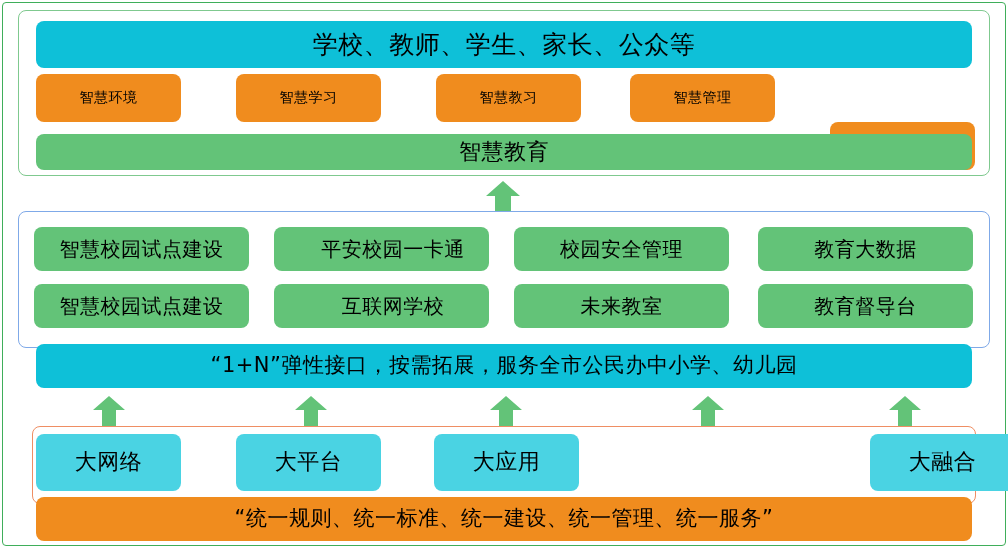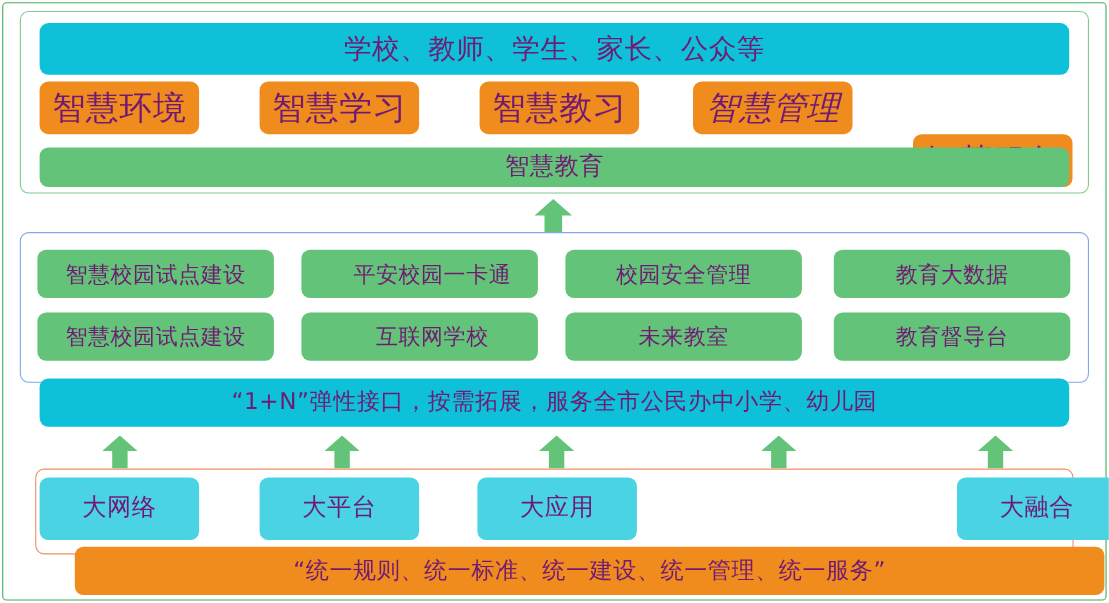--- a/index.html
+++ b/index.html
@@ -17,21 +17,21 @@
     box-sizing:border-box;
     border:1.5px solid #3fae5a;
     border-radius:4px;
   }
 
   
   .box{
     position:absolute;
     box-sizing:border-box;
     display:flex;align-items:center;justify-content:center;
-    color:#701a75;
+    color:#000000;
     border-radius:8px;
     text-align:center;
     line-height:1.1;
     letter-spacing:0.5px;
     white-space:nowrap;
   }
   .cyan   {background:#0ec0d8;}
   .cyan-lt{background:#4ad3e3;}
   .orange {background:#f08c1e;}
   .green  {background:#63c378;}
@@ -47,25 +47,25 @@
   .group-blue  {border:1.3px solid #7fa9e8;}
   .group-orange{border:1.3px solid #ef8e63;}
 
   
   .arrow{position:absolute;}
   .arrow svg{display:block;}
 
   
   #top-group{left:18px;top:10px;width:972px;height:166px;}
   #top-audience-bar{left:36px;top:21px;width:936px;height:47px;font-size:25px;}
-  .top-pillar{top:74px;width:145px;height:48px;font-size:30px;}
+  .top-pillar{top:74px;width:145px;height:48px;font-size:14px;}
   #pillar-0{left:36px;}
   #pillar-1{left:236px;}
   #pillar-2{left:436px;}
-  #pillar-3{left:630px;font-style:italic;}
+  #pillar-3{left:630px;}
   #pillar-4{left:830px;margin-top:48px;}
   #smart-edu-bar{left:36px;top:134px;width:936px;height:36px;font-size:22px;}
 
   
   #arrow-up-main{left:486px;top:181px;width:34px;height:30px;}
 
   
   #mid-group{left:18px;top:211px;width:972px;height:137px;}
   .mid-cell{width:215px;height:44px;font-size:20px;}
   .mid-row-a{top:227px;}
@@ -85,21 +85,21 @@
   #arrow-b4{left:889px;}
 
   
   #bot-group{left:32px;top:426px;width:944px;height:78px;}
   .bot-cell{top:434px;width:145px;height:57px;font-size:22px;}
   .bot-c0{left:36px;}
   .bot-c1{left:236px;}
   .bot-c2{left:434px;}
   .bot-c3{left:632px;}
   .bot-c4{left:830px;margin-left:40px;}
-  #unified-bar{left:36px;top:497px;width:936px;height:44px;font-size:21px;margin-left:32px;}
+  #unified-bar{left:36px;top:497px;width:936px;height:44px;font-size:21px;}
 </style>
 </head>
 <body>
 
 <div class="canvas">
 
   <div class="outer-frame"></div>
 
   <div class="group group-green" id="top-group"></div>
 

